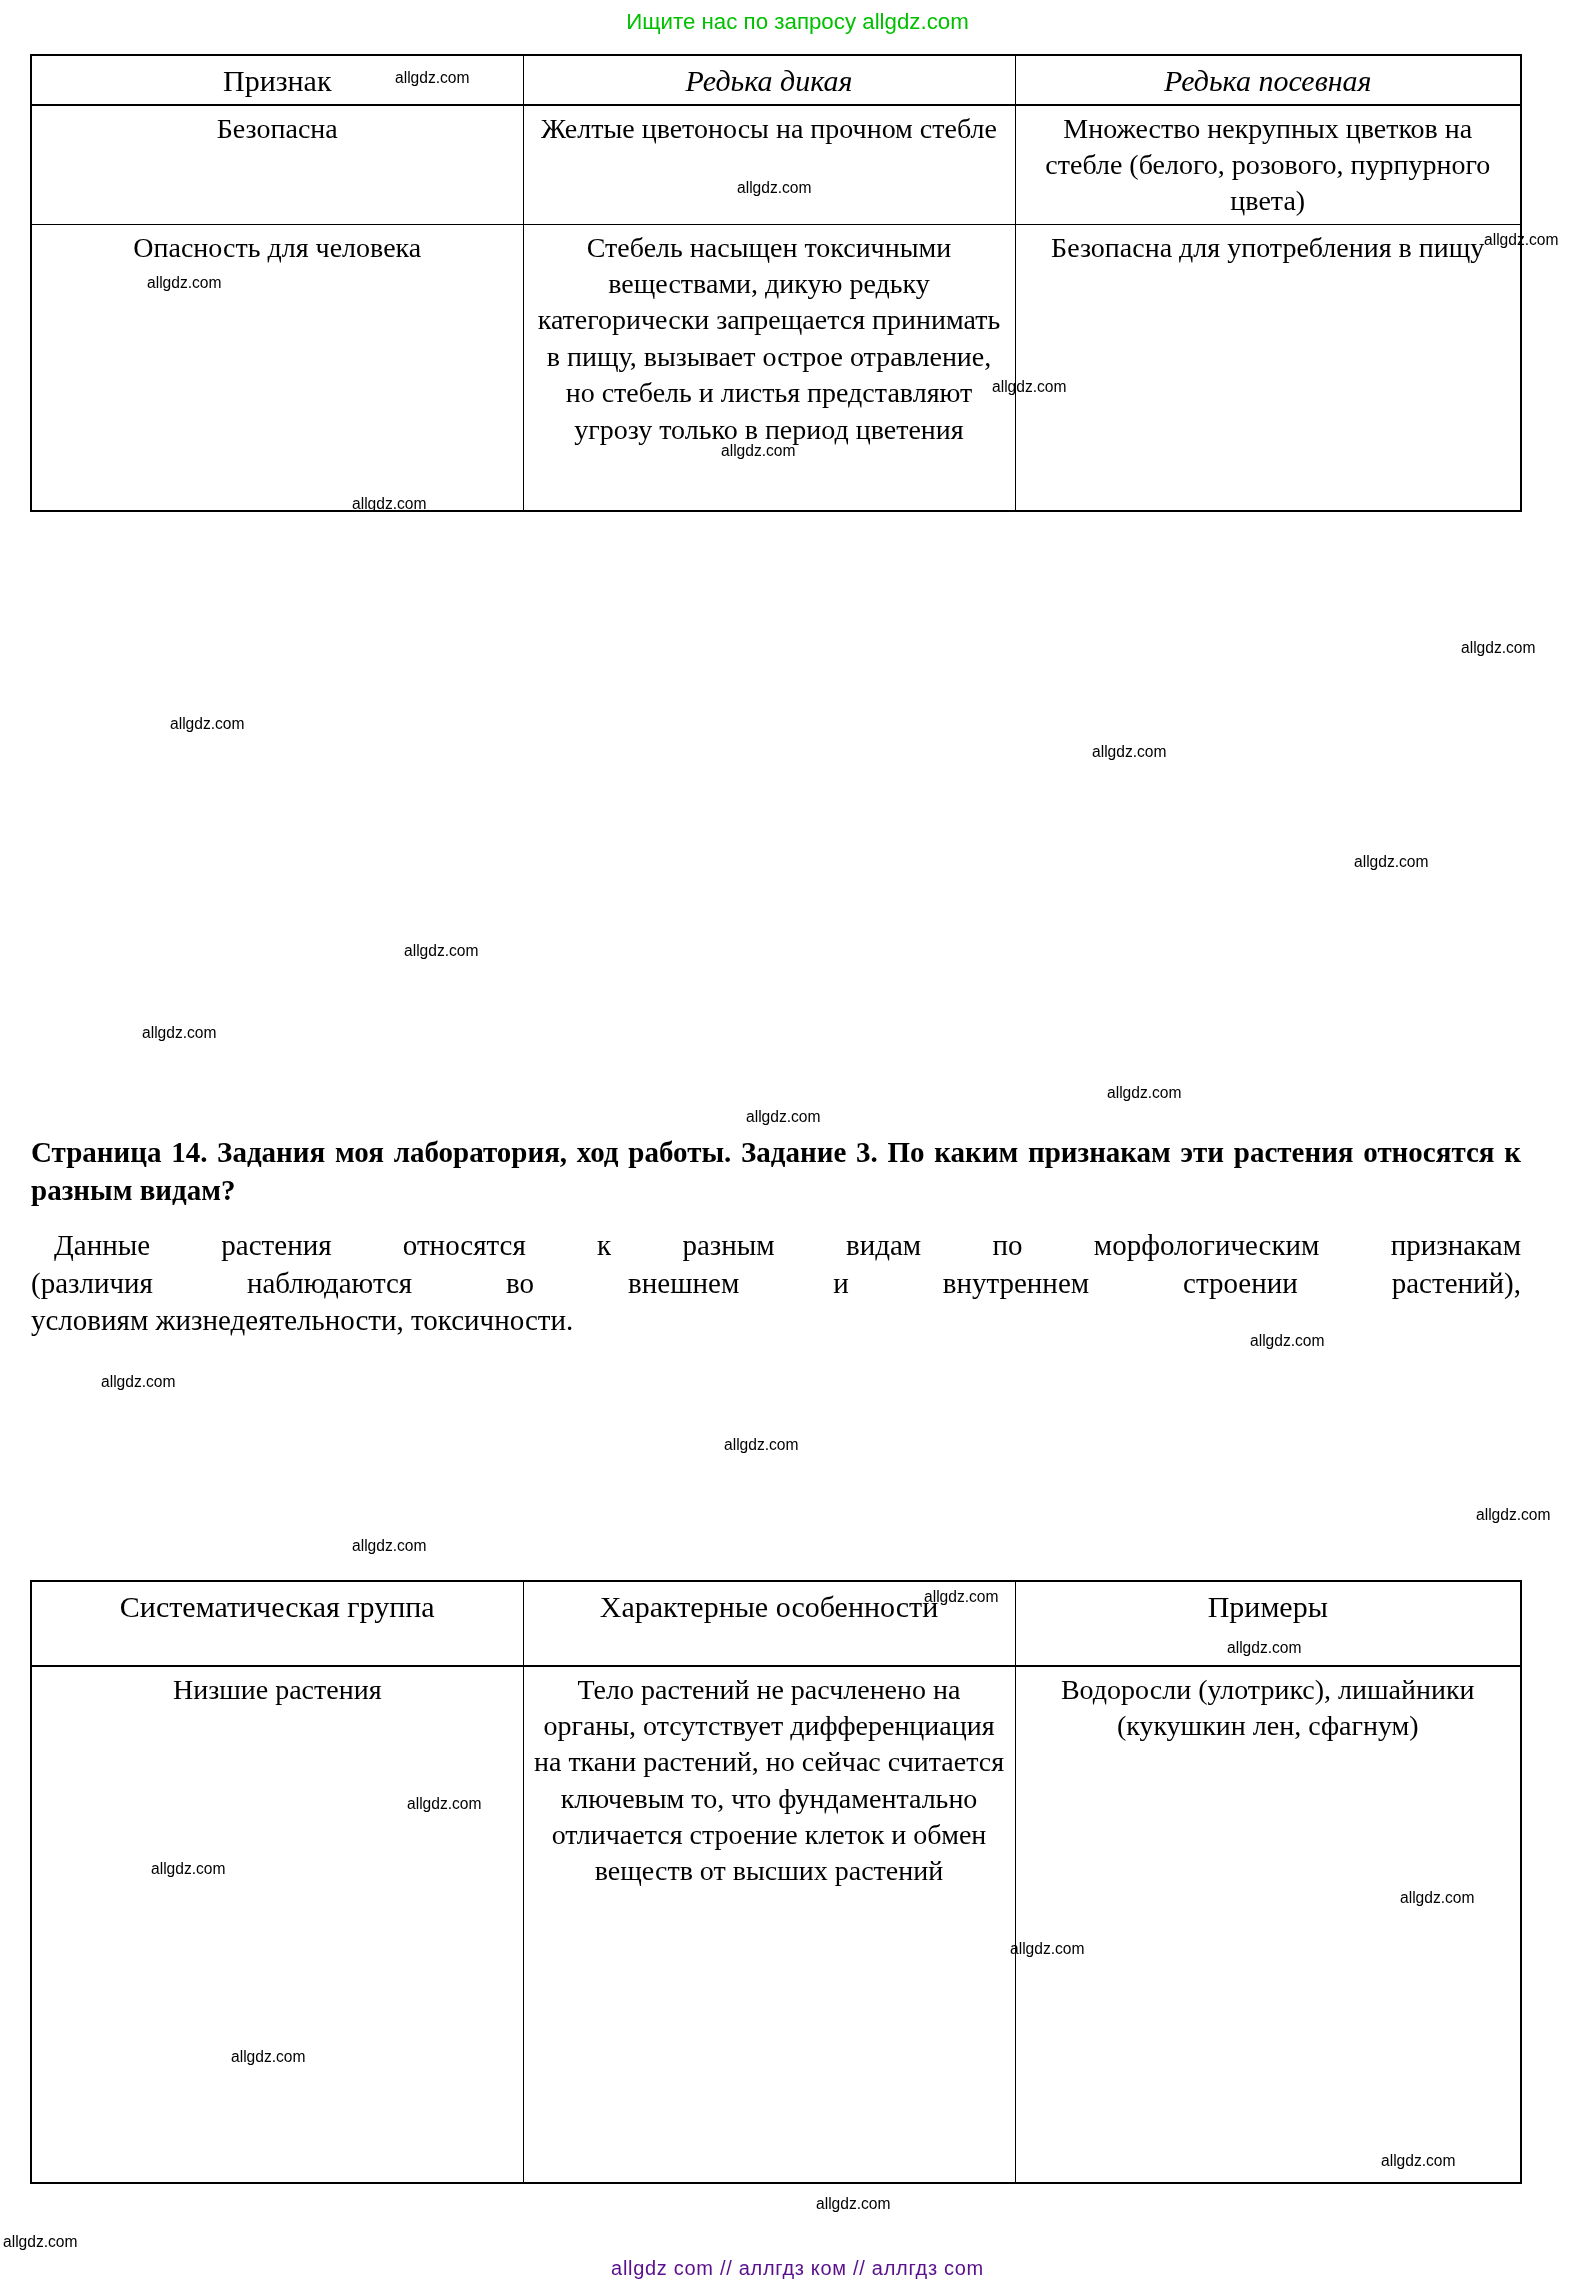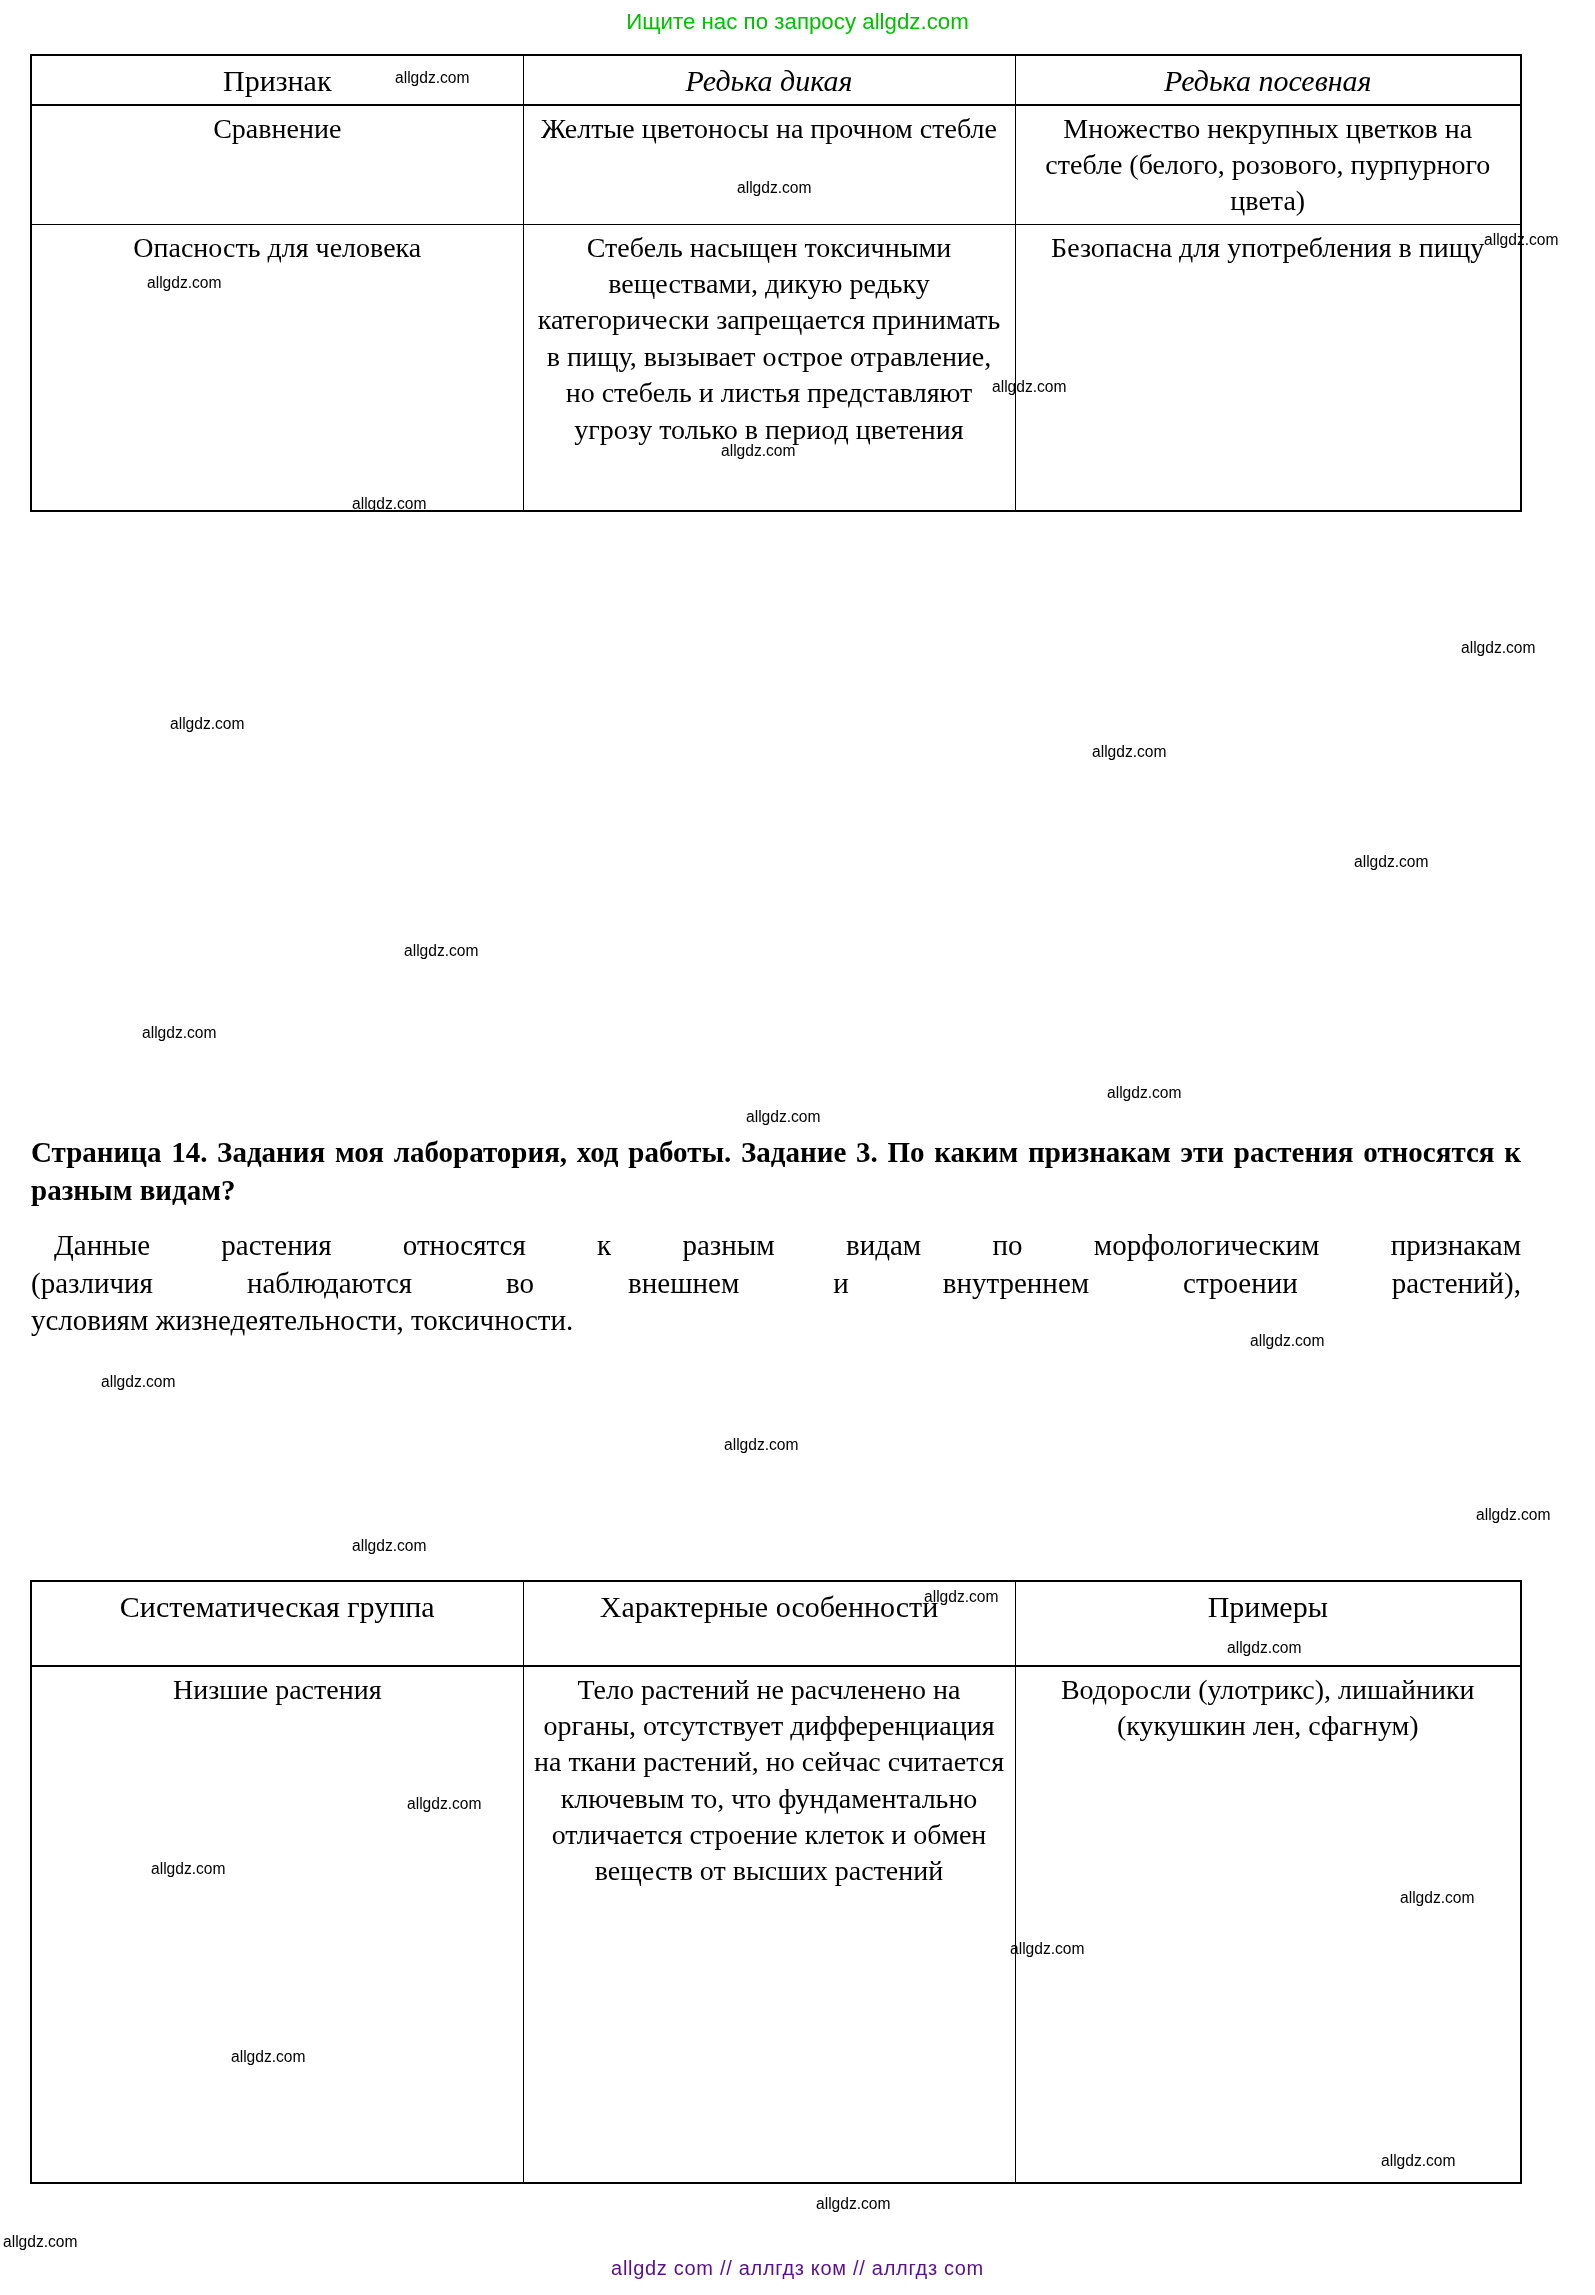--- a/index.html
+++ b/index.html
@@ -124,21 +124,21 @@
       <col style="width:492px">
       <col style="width:506px">
     </colgroup>
     <tbody>
       <tr class="header-row">
         <td class="hdr-plain" style="height:36px">Признак</td>
         <td class="hdr">Редька дикая</td>
         <td class="hdr">Редька посевная</td>
       </tr>
       <tr>
-        <td style="height:101px">Сравнение</td>
+        <td style="height:101px">Безопасна</td>
         <td>Желтые цветоносы на прочном стебле</td>
         <td>Множество некрупных цветков на стебле (белого, розового, пурпурного цвета)</td>
       </tr>
       <tr>
         <td style="height:276px">Опасность для человека</td>
         <td>Стебель насыщен токсичными веществами, дикую редьку категорически запрещается принимать в пищу, вызывает острое отравление, но стебель и листья представляют угрозу только в период цветения</td>
         <td>Безопасна для употребления в пищу</td>
       </tr>
     </tbody>
   </table>

